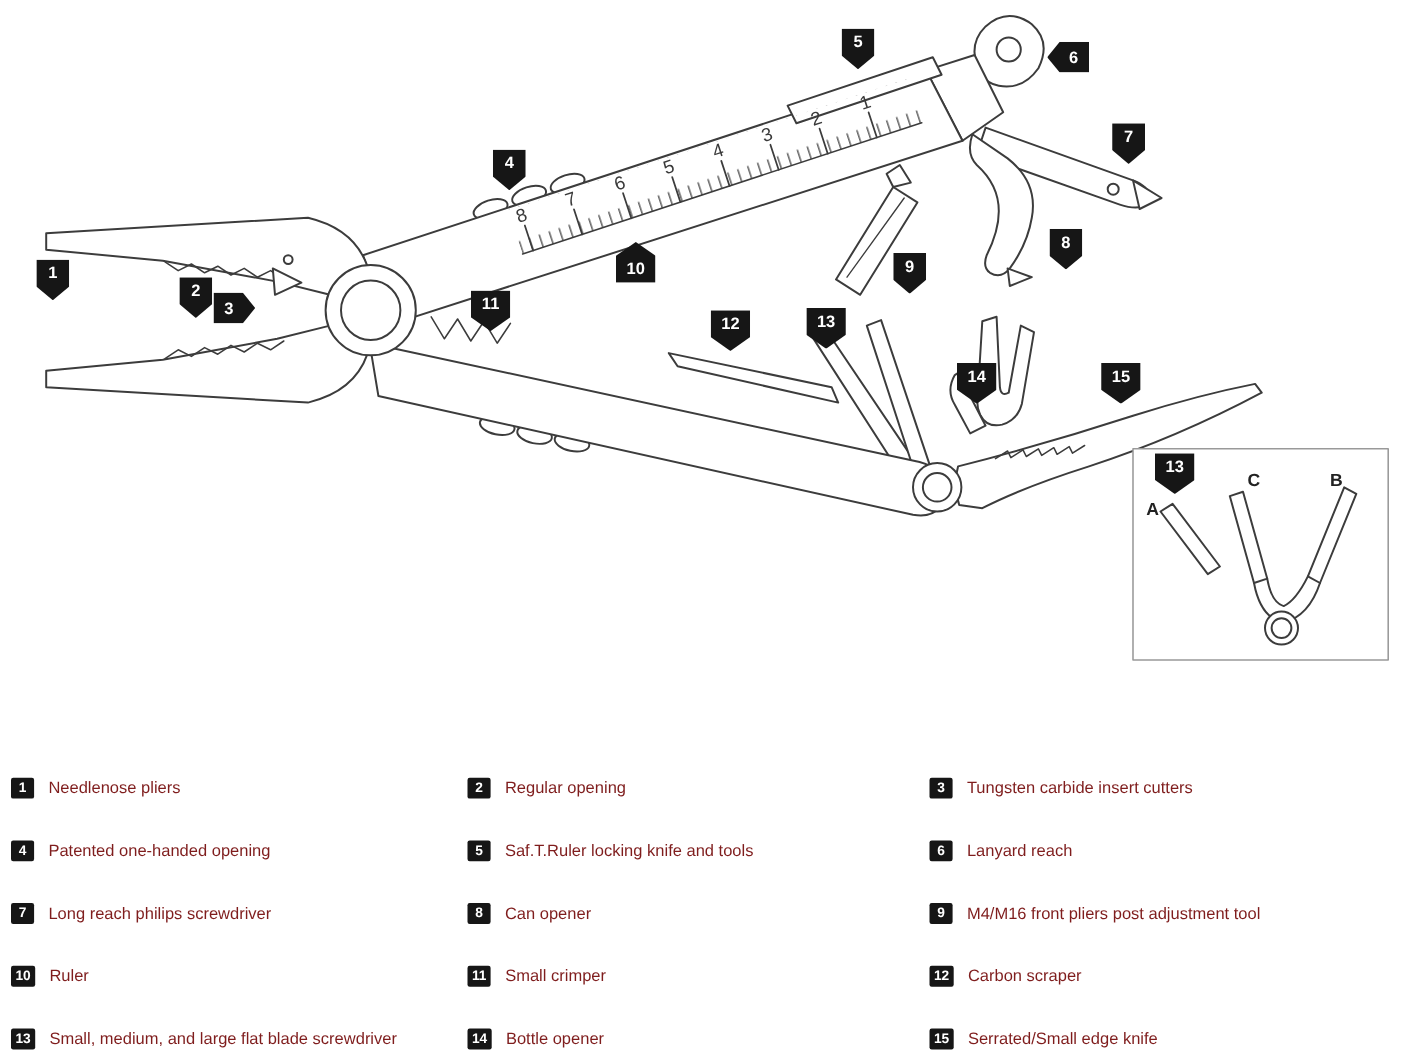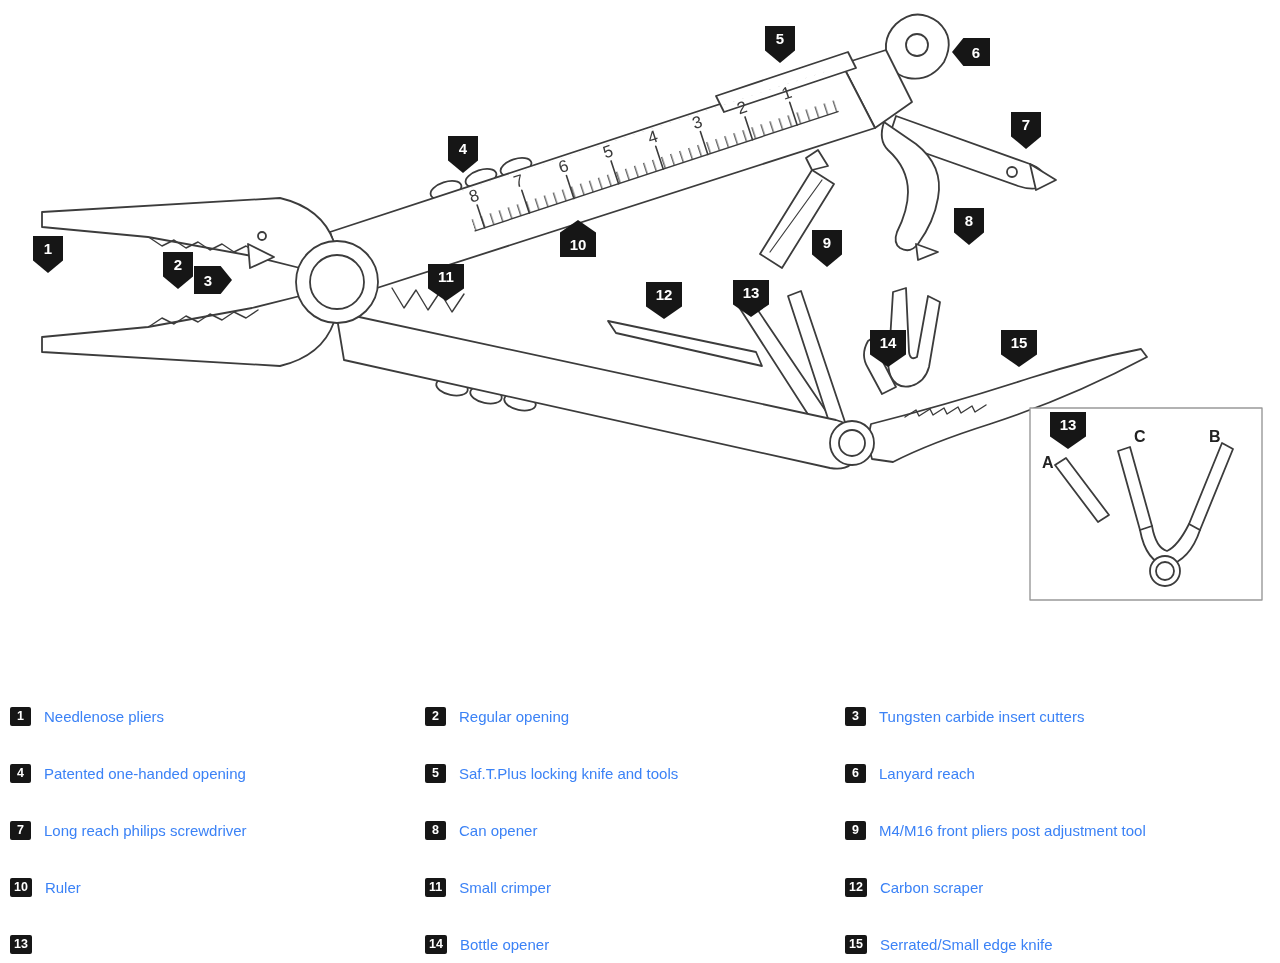--- a/index.html
+++ b/index.html
@@ -28,21 +28,21 @@
                   align-items:center;
                   clip-path:polygon(0 0,70% 0,100% 50%,70% 100%,0 100%); }
 
   
   .legend { position:absolute; left:10px; top:706px; width:1262px;
             display:grid; grid-template-columns:415px 420px 1fr; row-gap:37px; }
   .legend-item { display:flex; align-items:center; gap:13px; height:20px; }
   .num { min-width:13px; height:19px; padding:0 4px; background:#161616;
          color:#ffffff; font-size:12.5px; font-weight:bold; border-radius:2px;
          display:inline-flex; align-items:center; justify-content:center; }
-  .label { font-size:15px; color:#3b82f6; }
+  .label { font-size:15px; color:#7f1d1d; }
 </style>
 </head>
 <body>
 
 <div class="page">
 
   <div class="diagram">
     <svg width="1280" height="660" viewBox="0 0 1280 660">
       <defs>
         <pattern id="ticks" width="9.5" height="42" patternUnits="userSpaceOnUse">
@@ -211,21 +211,21 @@
     <div class="legend-item">
         <span class="num">3</span>
         <span class="label">Tungsten carbide insert cutters</span>
       </div>
     <div class="legend-item">
         <span class="num">4</span>
         <span class="label">Patented one-handed opening</span>
       </div>
     <div class="legend-item">
         <span class="num">5</span>
-        <span class="label">Saf.T.Plus locking knife and tools</span>
+        <span class="label">Saf.T.Ruler locking knife and tools</span>
       </div>
     <div class="legend-item">
         <span class="num">6</span>
         <span class="label">Lanyard reach</span>
       </div>
     <div class="legend-item">
         <span class="num">7</span>
         <span class="label">Long reach philips screwdriver</span>
       </div>
     <div class="legend-item">
@@ -243,20 +243,21 @@
     <div class="legend-item">
         <span class="num">11</span>
         <span class="label">Small crimper</span>
       </div>
     <div class="legend-item">
         <span class="num">12</span>
         <span class="label">Carbon scraper</span>
       </div>
     <div class="legend-item">
         <span class="num">13</span>
+        <span class="label">Small, medium, and large flat blade screwdriver</span>
       </div>
     <div class="legend-item">
         <span class="num">14</span>
         <span class="label">Bottle opener</span>
       </div>
     <div class="legend-item">
         <span class="num">15</span>
         <span class="label">Serrated/Small edge knife</span>
       </div>
   </div>

